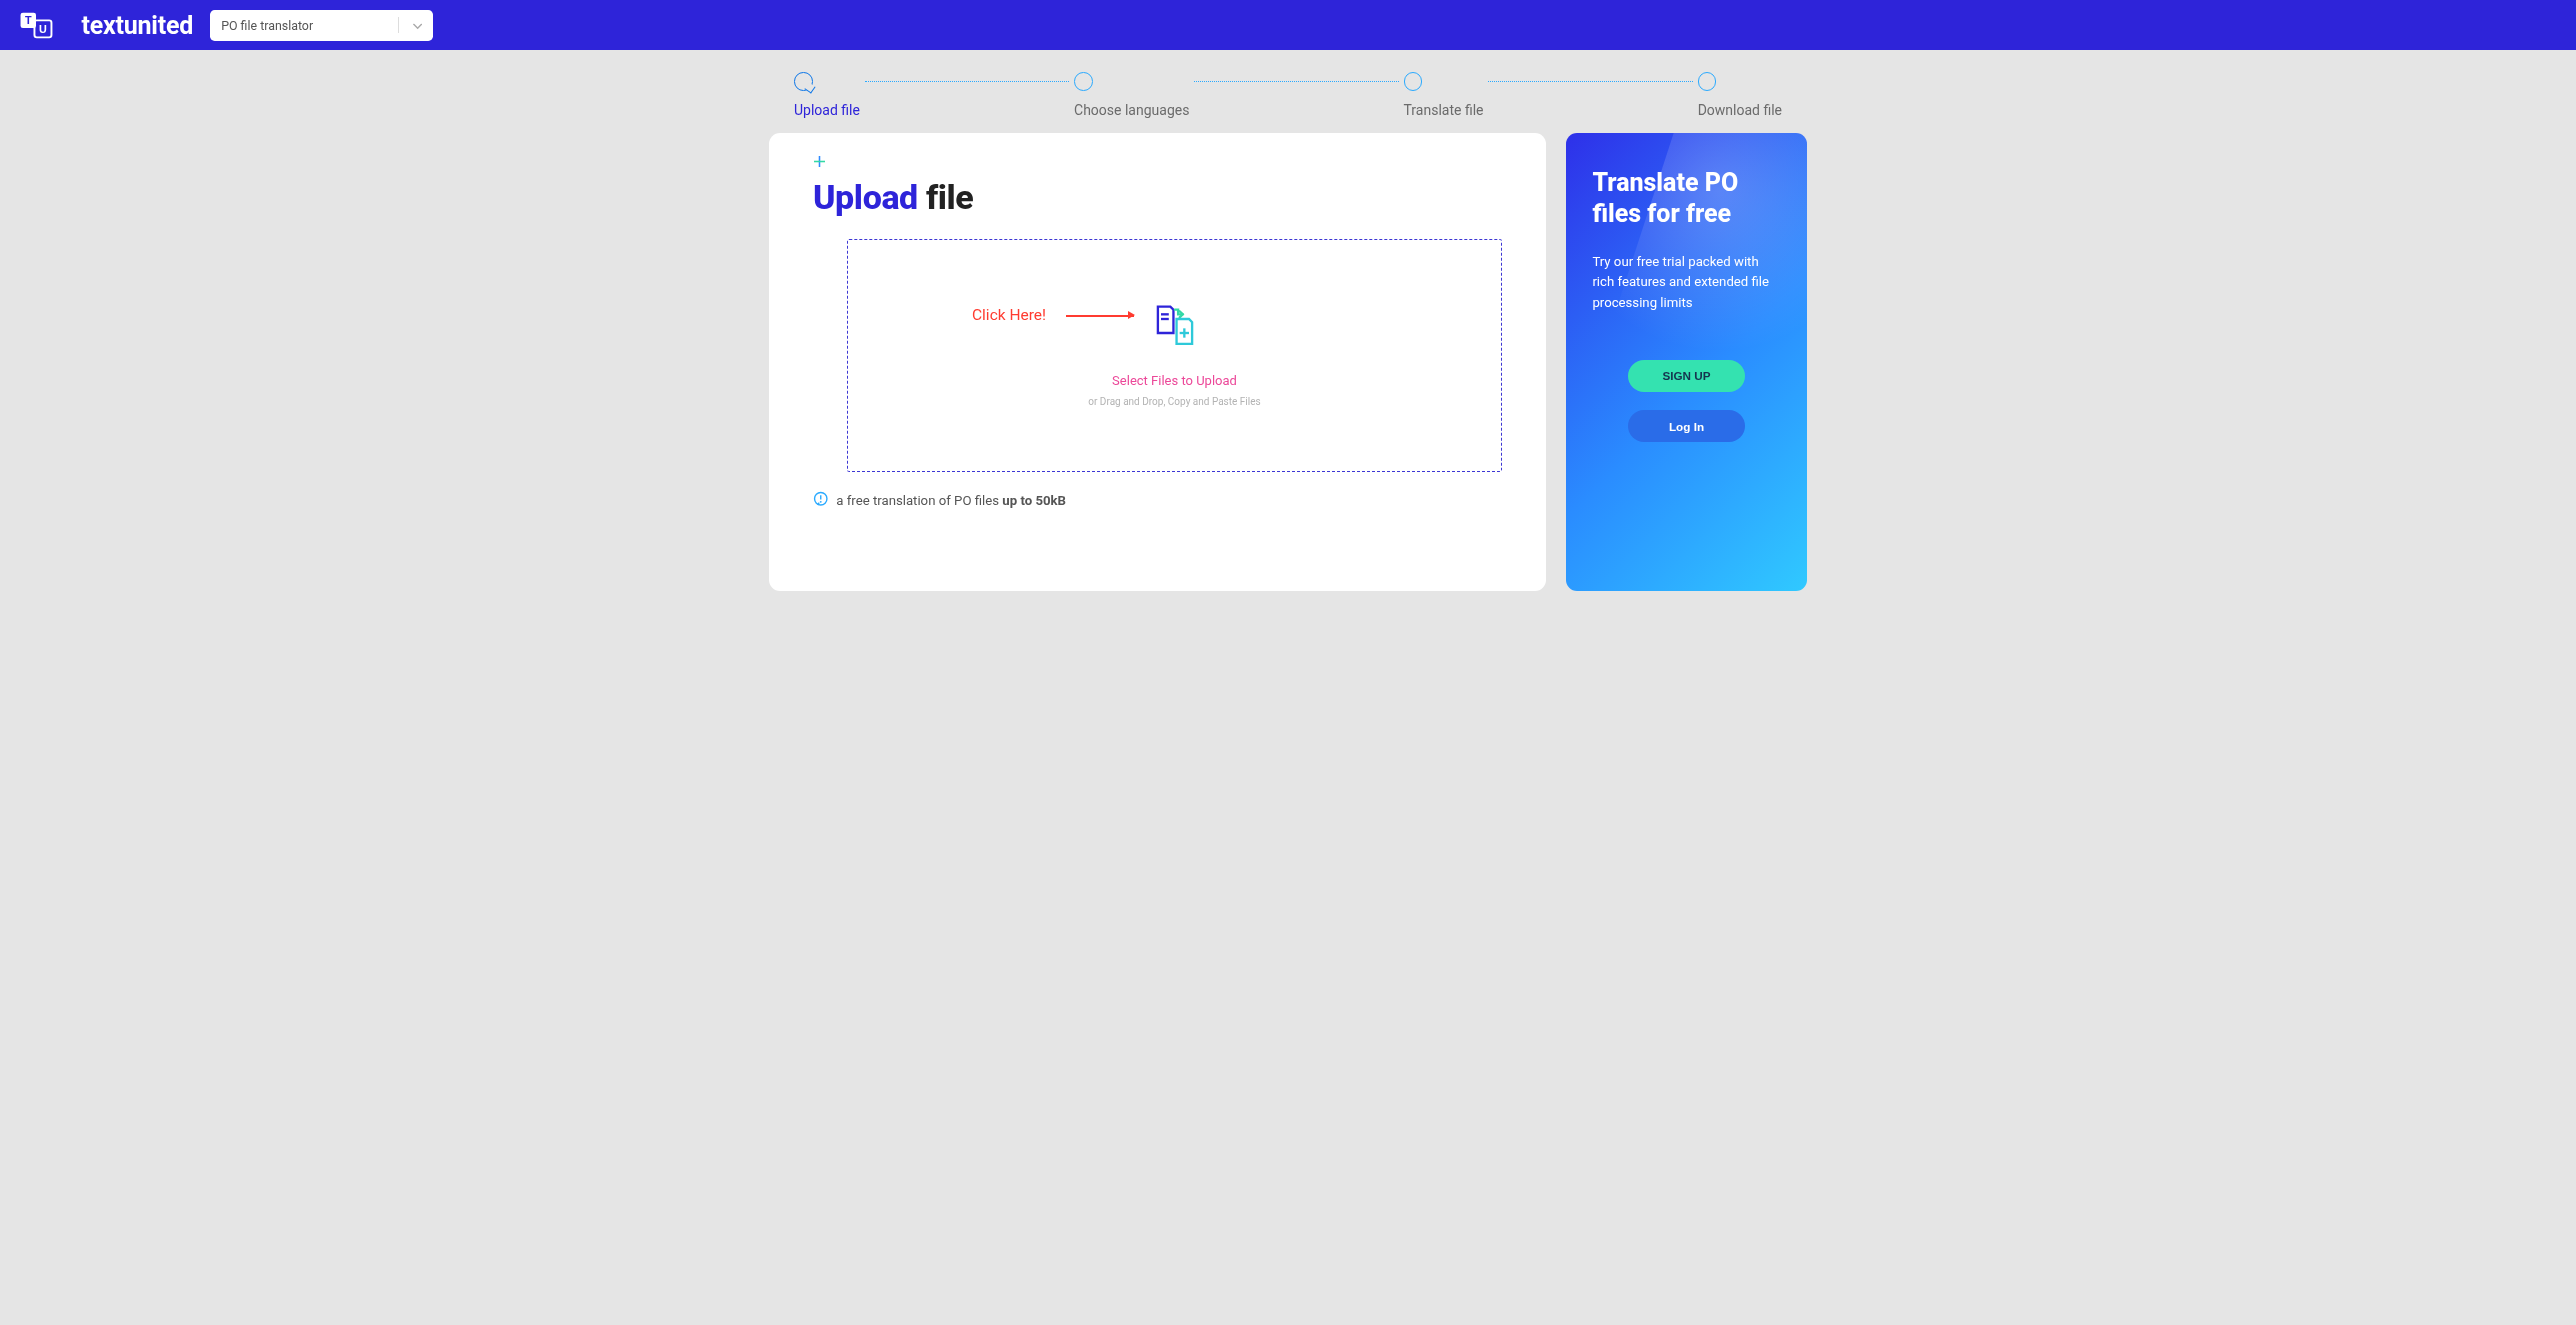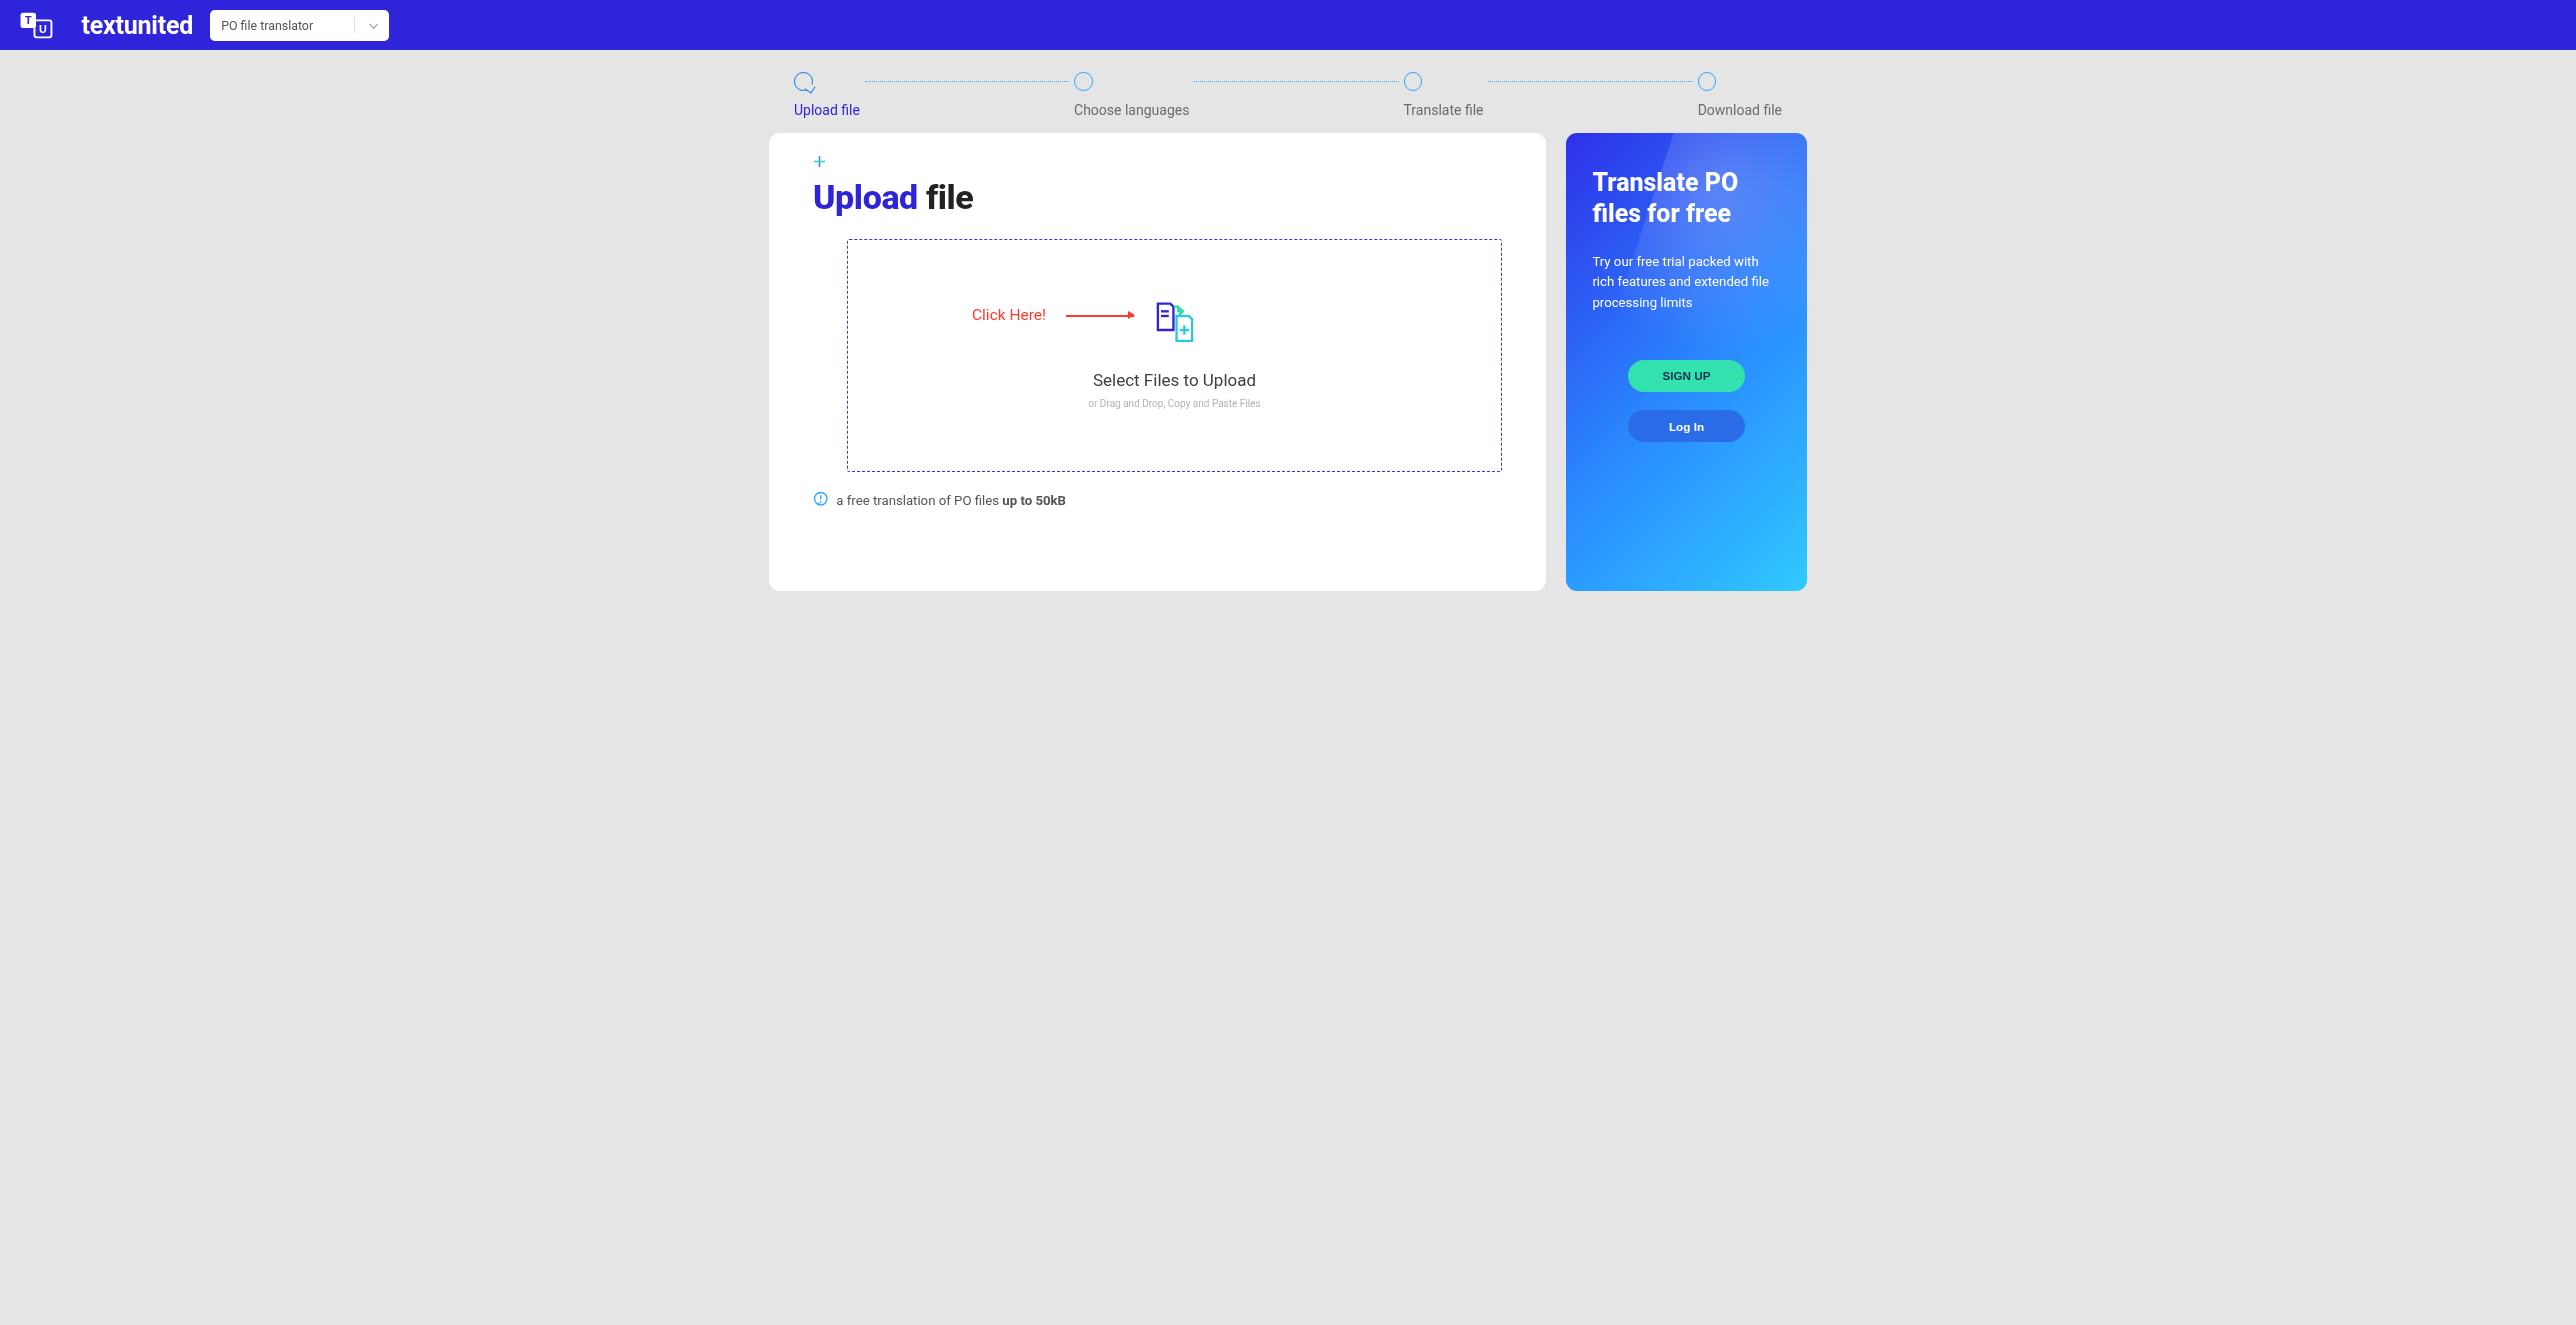--- a/index.html
+++ b/index.html
@@ -33,21 +33,21 @@
   font-size: 25px;
   font-weight: 700;
   letter-spacing: -0.2px;
   margin-left: 21px;
 }
 .selector {
   margin-left: 17px;
   background: #fff;
   border-radius: 4.7px;
   height: 31px;
-  width: 179px;
+  width: 223px;
   display: flex;
   align-items: center;
   padding: 0 34px 0 11px;
   position: relative;
   font-size: 12.4px;
   color: #555;
   cursor: pointer;
 }
 .selector::after {
   content: "";
@@ -176,22 +176,22 @@
   content: "";
   position: absolute;
   right: -0.8px;
   top: -3.9px;
   border-left: 7.8px solid #ff3b30;
   border-top: 4.7px solid transparent;
   border-bottom: 4.7px solid transparent;
 }
 .dz-icon { margin-bottom: 15.5px; }
 .dz-main {
-  color: #404040;
-  font-size: 17px;
+  color: #ec4899;
+  font-size: 13px;
 }
 .dz-sub {
   color: #b3b3b3;
   font-size: 10px;
 }
 .footnote {
   display: flex;
   align-items: center;
   gap: 7.8px;
   margin-top: 18.6px;

